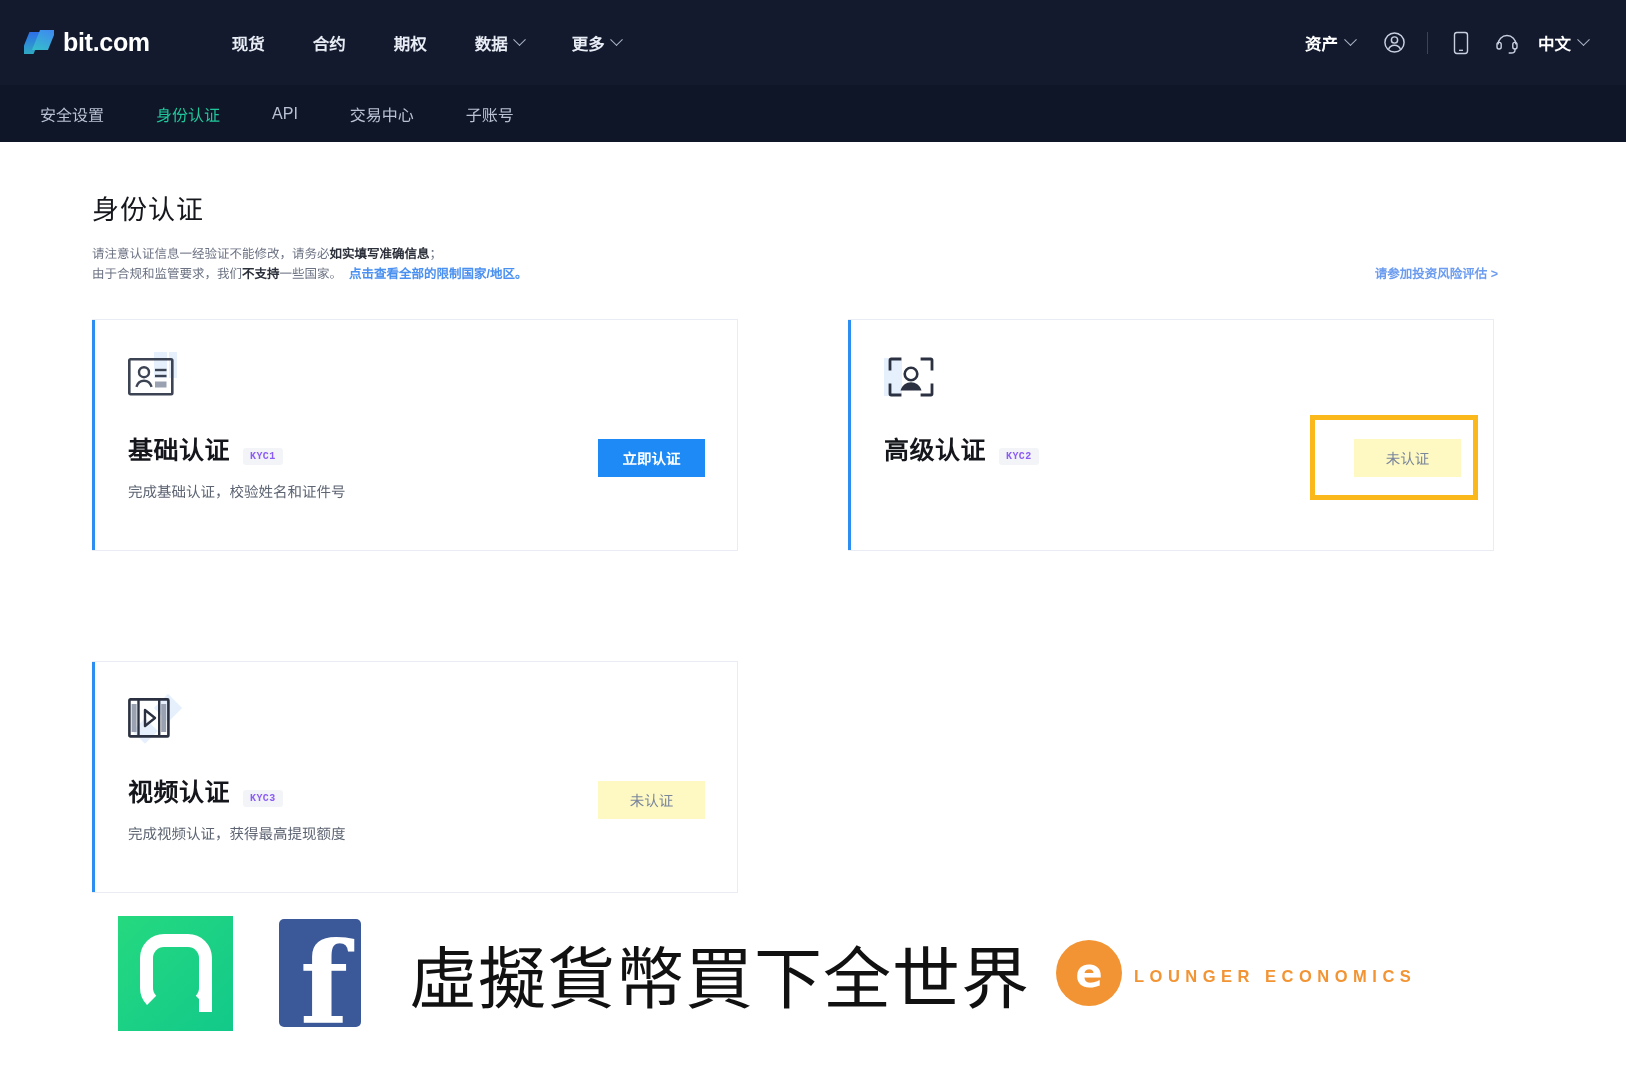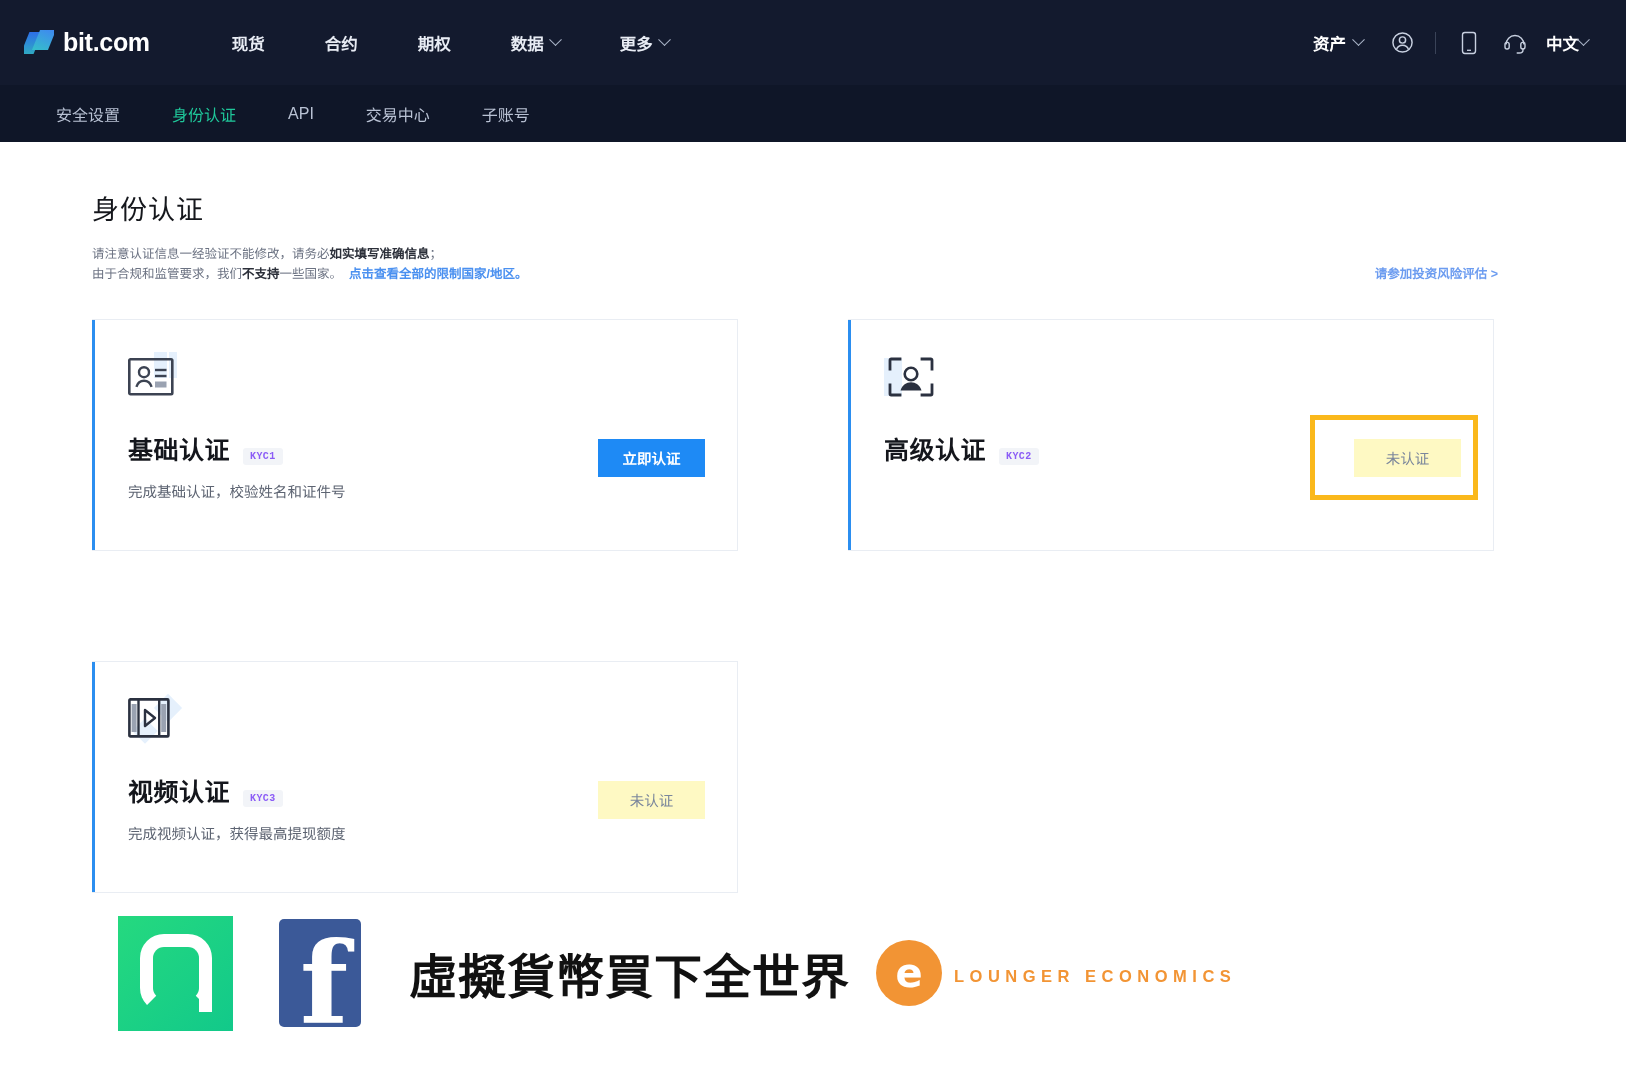--- a/index.html
+++ b/index.html
@@ -48,21 +48,21 @@
   .brand-name {
     color: #ffffff;
     font-size: 25px;
     font-weight: 700;
     letter-spacing: -0.3px;
   }
   .mainnav {
     display: flex;
     align-items: center;
     margin-left: 58px;
-    gap: 12px;
+    gap: 0;
   }
   .mainnav .nav-item {
     color: #e8ecf4;
     font-size: 16.5px;
     font-weight: 700;
     padding: 0 24px;
     display: flex;
     align-items: center;
     gap: 7px;
     cursor: pointer;
@@ -103,35 +103,36 @@
   }
   .divider-v {
     width: 1px;
     height: 22px;
     background: #3a4358;
     margin: 0 10px;
   }
   .lang {
     display: flex;
     align-items: center;
+    gap: 8px;
     color: #ffffff;
     font-size: 16.5px;
     font-weight: 700;
     padding: 8px 12px 8px 8px;
     cursor: pointer;
   }
 
   
   .subnav {
     width: 1626px;
     height: 57px;
     background: #0f1628;
     display: flex;
     align-items: center;
-    padding-left: 56px;
+    padding-left: 40px;
   }
   .subnav .tab {
     color: #b9c2d4;
     font-size: 16px;
     padding-right: 52px;
     cursor: pointer;
     white-space: nowrap;
   }
   .subnav .tab.active { color: #1fc79a; }
 
@@ -320,22 +321,22 @@
   .wm-fb .f {
     color: #ffffff;
     font-size: 112px;
     font-weight: 700;
     font-family: "DejaVu Serif", serif;
     line-height: .78;
     transform: translateX(4px);
   }
   .wm-text {
     margin-left: 48px;
-    font-size: 48px;
-    font-weight: 700;
+    font-size: 68px;
+    font-weight: 400;
     color: #111111;
     letter-spacing: 1px;
     white-space: nowrap;
     font-family: "DejaVu Sans", sans-serif;
   }
   .wm-brand {
     margin-left: 26px;
     display: flex;
     align-items: center;
     gap: 12px;

